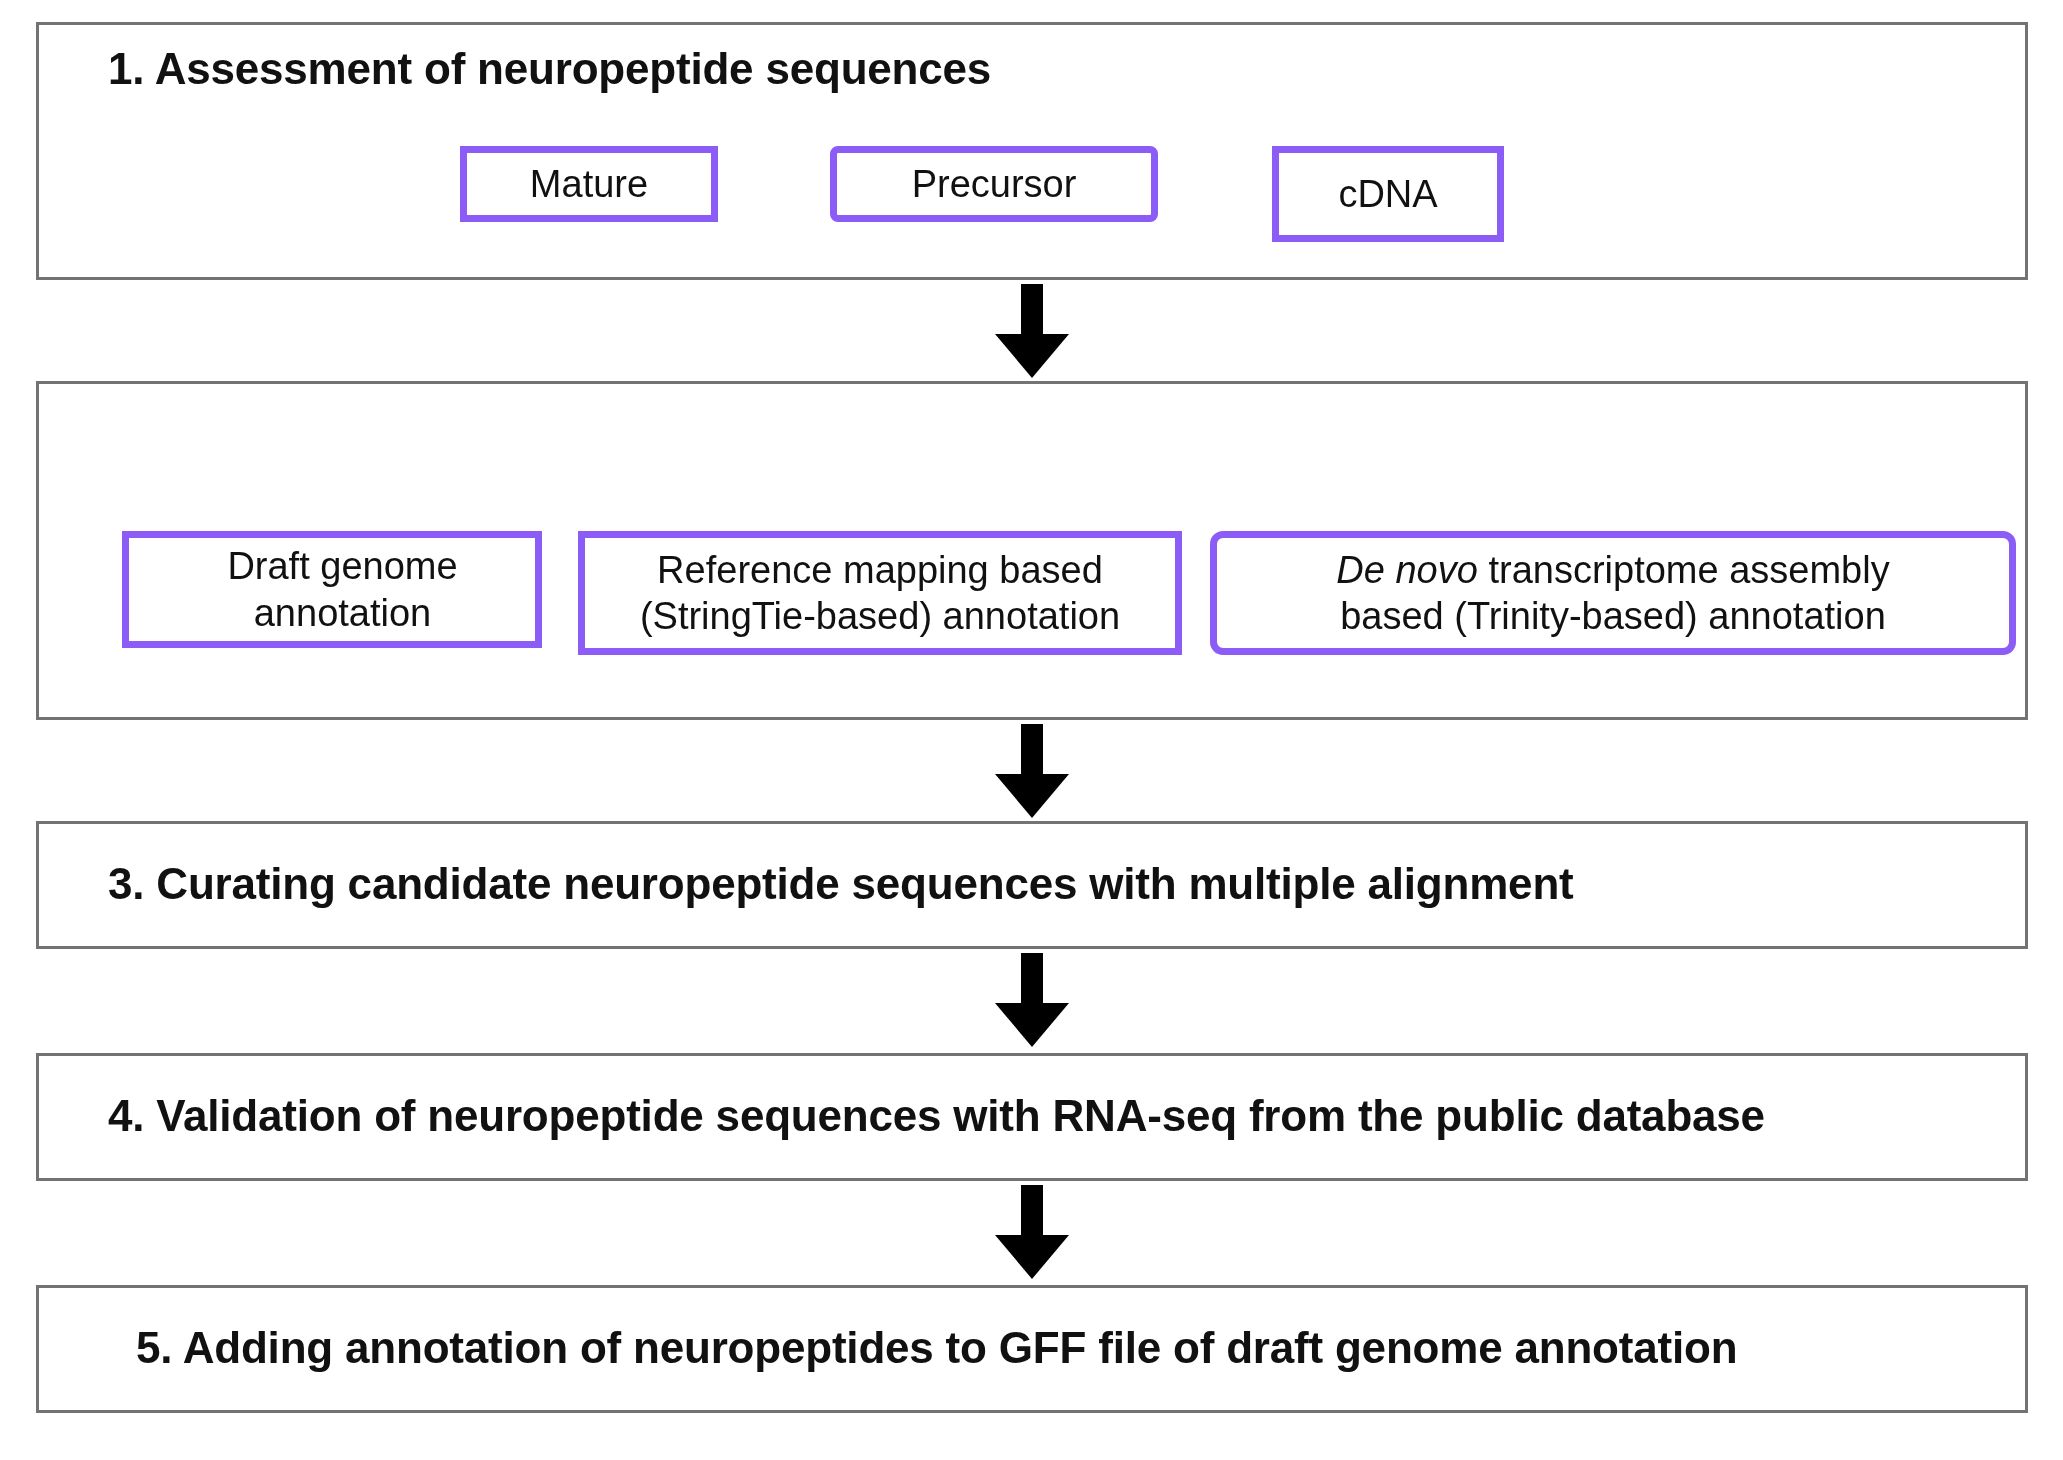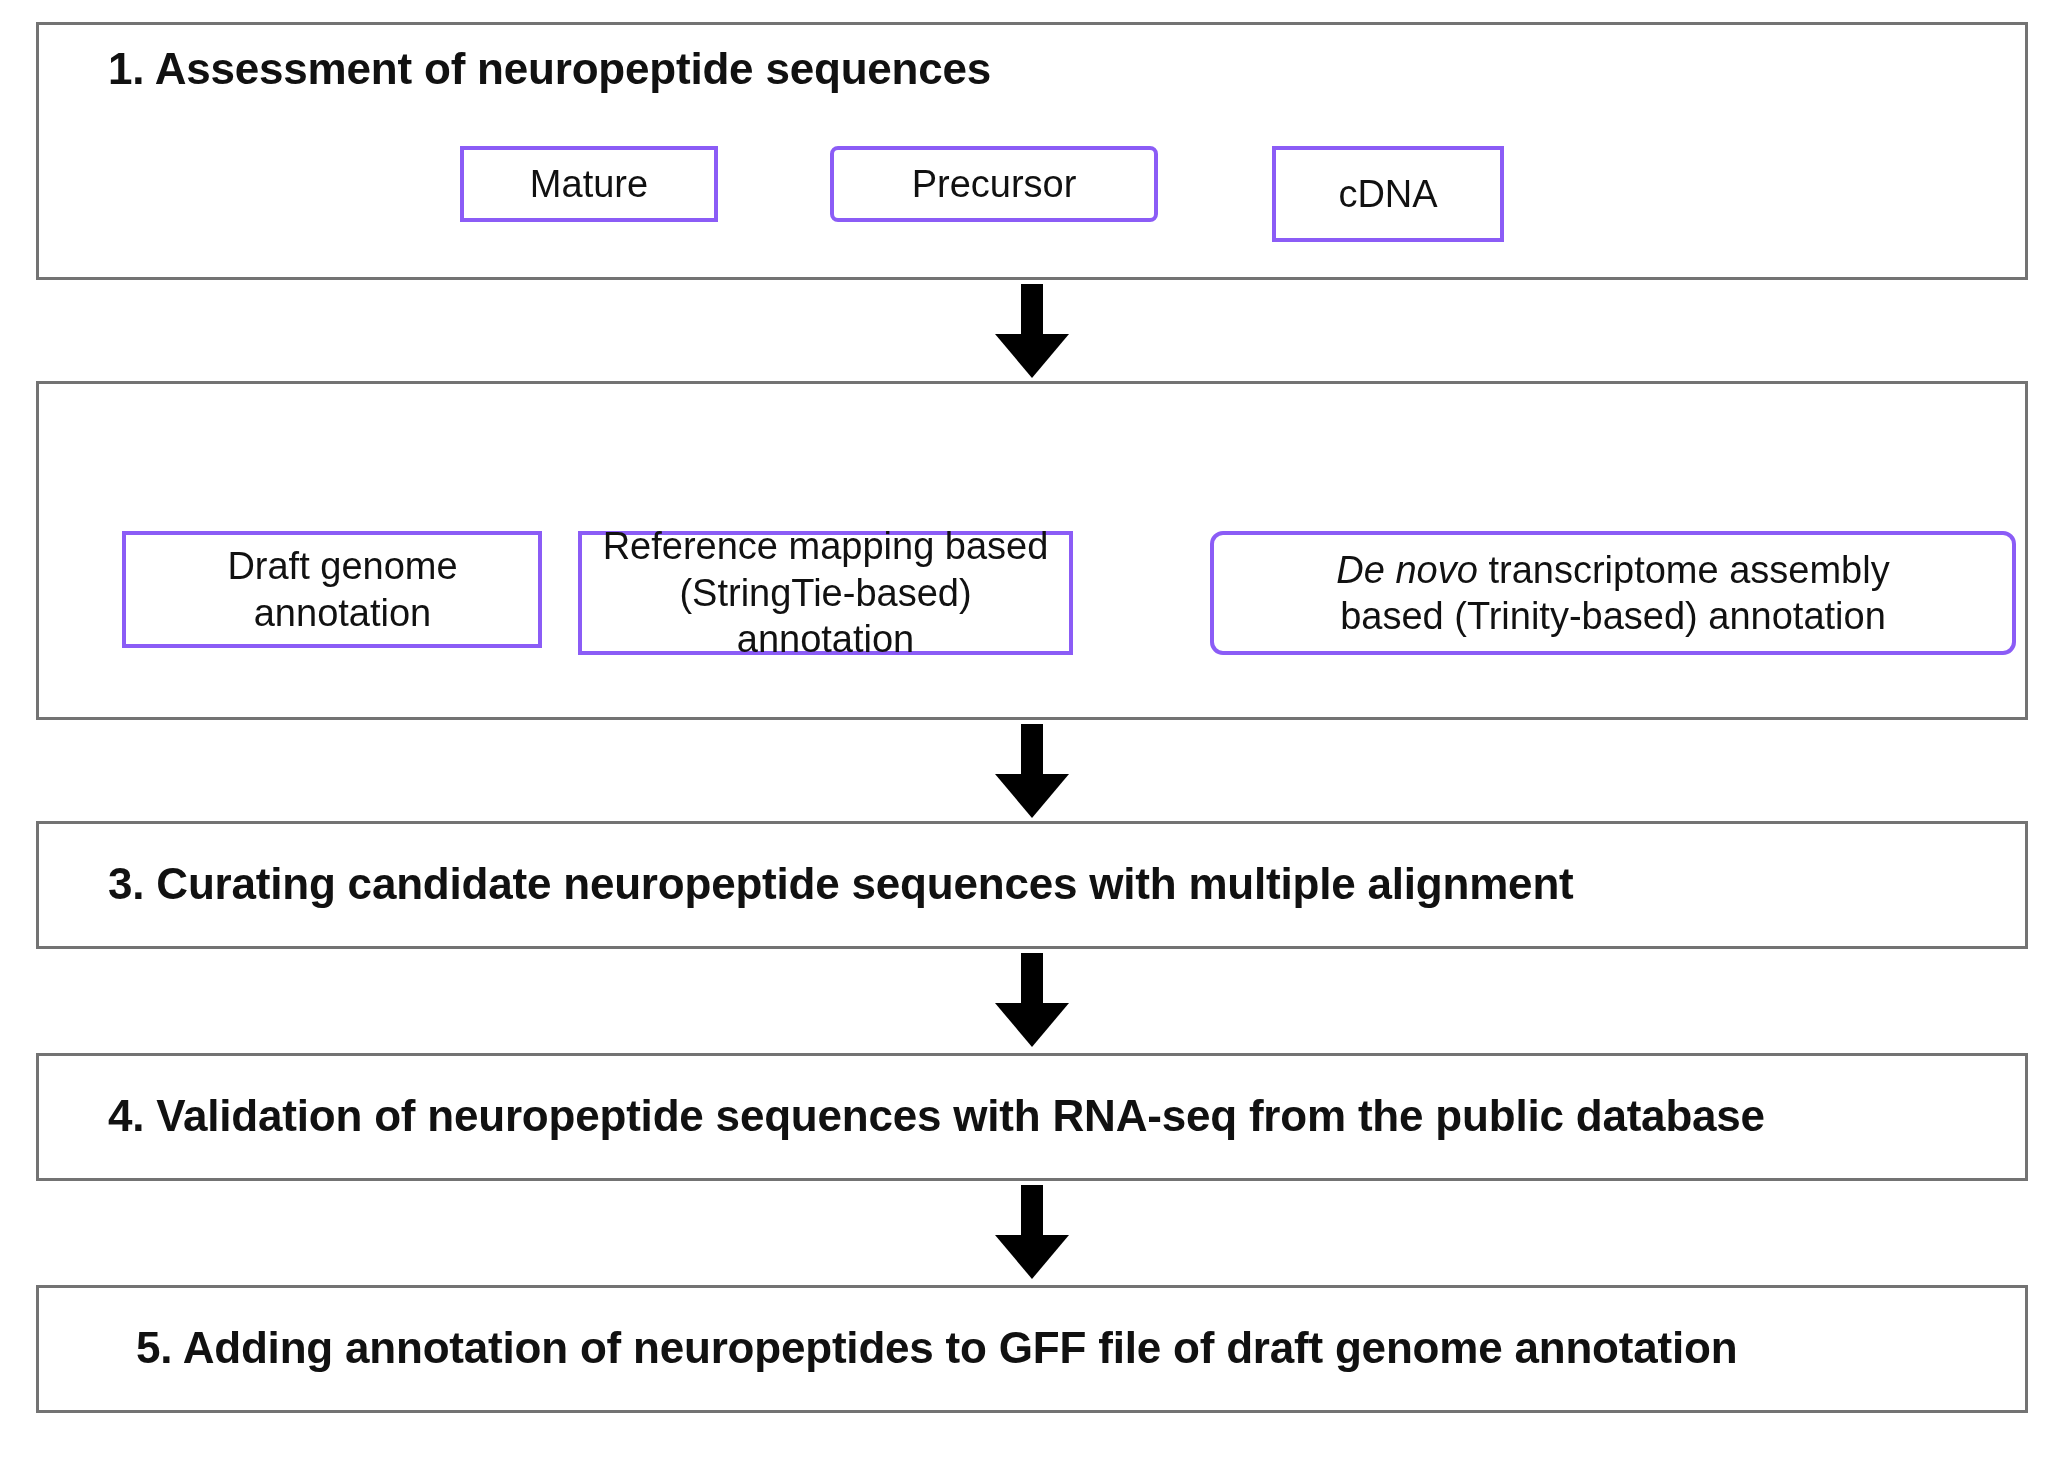--- a/index.html
+++ b/index.html
@@ -34,21 +34,21 @@
     letter-spacing: -0.2px;
     color: #111111;
     white-space: nowrap;
     font-weight: bold;
   }
 
   
   .sub-box {
     position: absolute;
     background: #ffffff;
-    border: 4px solid #8b5cf6;
+    border: 7px solid #8b5cf6;
     box-sizing: border-box;
     display: flex;
     align-items: center;
     justify-content: center;
     text-align: center;
   }
   .sub-label {
     font-size: 38px;
     line-height: 1.22;
     color: #111111;
@@ -110,21 +110,21 @@
   <div class="step-box" style="left:36px; top:381px; width:1992px; height:339px;"></div>
 
 
   <div class="sub-box" style="left:122px; top:531px; width:420px; height:117px;padding-left:21px;">
     <span class="sub-label">
       <span>Draft genome</span><br>
       <span>annotation</span>
     </span>
   </div>
 
-  <div class="sub-box" style="left:578px; top:531px; width:495px; height:124px;">
+  <div class="sub-box" style="left:578px; top:531px; width:604px; height:124px;">
     <span class="sub-label">
       <span>Reference mapping based</span><br>
       <span>(StringTie-based) annotation</span>
     </span>
   </div>
 
   <div class="sub-box" style="left:1210px; top:531px; width:806px; height:124px;border-radius:13px;">
     <span class="sub-label">
       <span class="it">De novo</span><span> transcriptome assembly</span><br>
       <span>based  (Trinity-based) annotation</span>

